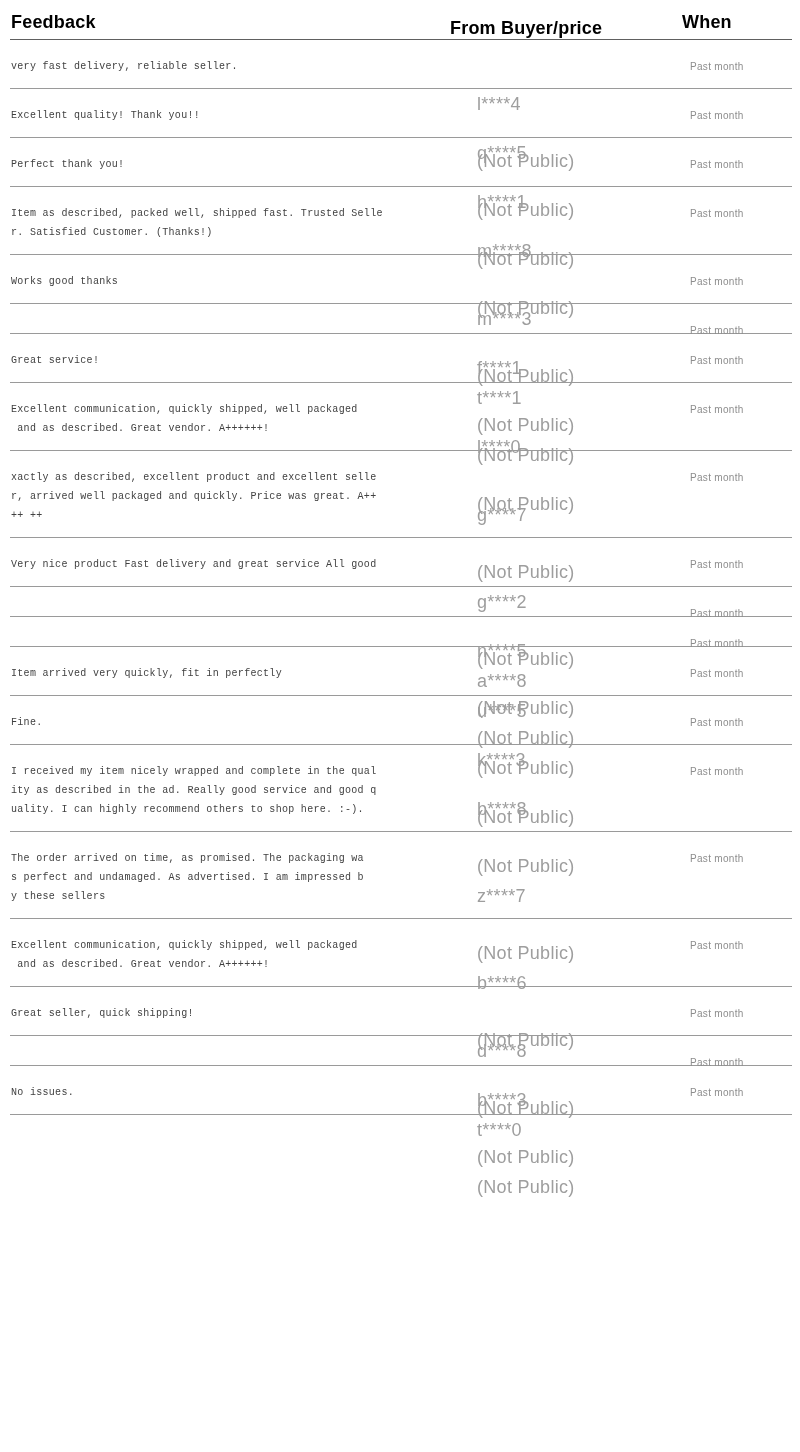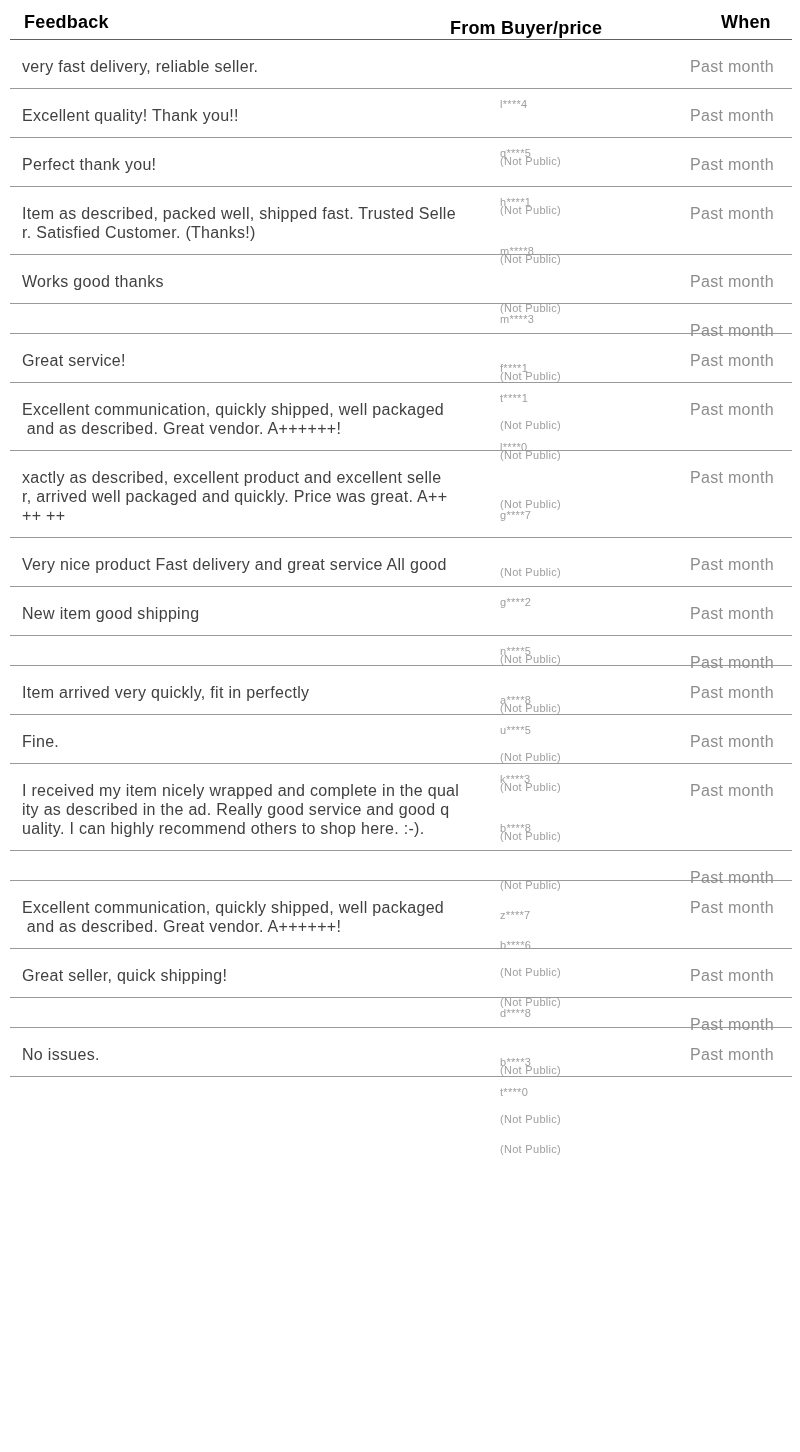--- a/index.html
+++ b/index.html
@@ -34,51 +34,52 @@
   }
   .hcell {
     position: absolute;
     top: 12px;
     font-size: 18px;
     font-weight: bold;
     color: var(--header-text);
     letter-spacing: 0.2px;
     white-space: pre;
   }
-  .hcell.col-feedback { left: 14px; }
+  .hcell.col-feedback { left: 1px; }
   .hcell.col-buyer    { left: 440px; margin-top: 6px; }
-  .hcell.col-when     { left: 711px; }
+  .hcell.col-when     { left: 672px; }
   .row {
     position: relative;
     border-bottom: 1px solid var(--row-border);
     padding: 17px 0 12px 0;
   }
   .feedback-text {
-    margin-left: 12px;
-    font-size: 16px;
+    margin-left: 1px;
+    font-size: 10px;
     line-height: 19px;
     color: var(--feedback-text);
     letter-spacing: 0.3px;
     white-space: pre;
+    font-family: Liberation Mono, monospace;
   }
   .buyer-cell {
     position: absolute;
-    left: 490px;
+    left: 467px;
     top: 17px;
-    font-size: 11px;
+    font-size: 18px;
     line-height: 19px;
     color: var(--buyer-text);
     letter-spacing: 0.3px;
     white-space: pre;
   }
   .when-cell {
     position: absolute;
     left: 680px;
     top: 17px;
-    font-size: 16px;
+    font-size: 10px;
     line-height: 19px;
     color: var(--when-text);
     letter-spacing: 0.3px;
     white-space: pre;
   }
 </style>
 </head>
 <body>
 
 <div class="table">
@@ -165,21 +166,20 @@
   </div>
       <div class="row">
     <div class="feedback-text">Very nice product Fast delivery and great service All good</div>
     <div class="buyer-cell">
       <div class="buyer-id">g****2</div>
       <div class="buyer-note">(Not Public)</div>
     </div>
     <div class="when-cell">Past month</div>
   </div>
       <div class="row">
-    <div class="feedback-text">New item good shipping</div>
     <div class="buyer-cell">
       <div class="buyer-id">n****5</div>
       <div class="buyer-note">(Not Public)</div>
     </div>
     <div class="when-cell">Past month</div>
   </div>
       <div class="row">
     <div class="buyer-cell">
       <div class="buyer-id">a****8</div>
       <div class="buyer-note">(Not Public)</div>
@@ -206,20 +206,23 @@
     <div class="feedback-text">I received my item nicely wrapped and complete in the qual
 ity as described in the ad. Really good service and good q
 uality. I can highly recommend others to shop here. :-).</div>
     <div class="buyer-cell">
       <div class="buyer-id">b****8</div>
       <div class="buyer-note">(Not Public)</div>
     </div>
     <div class="when-cell">Past month</div>
   </div>
       <div class="row">
+    <div class="feedback-text">The order arrived on time, as promised. The packaging wa
+s perfect and undamaged. As advertised. I am impressed b
+y these sellers</div>
     <div class="buyer-cell">
       <div class="buyer-id">z****7</div>
       <div class="buyer-note">(Not Public)</div>
     </div>
     <div class="when-cell">Past month</div>
   </div>
       <div class="row">
     <div class="feedback-text">Excellent communication, quickly shipped, well packaged
  and as described. Great vendor. A++++++!</div>
     <div class="buyer-cell">

